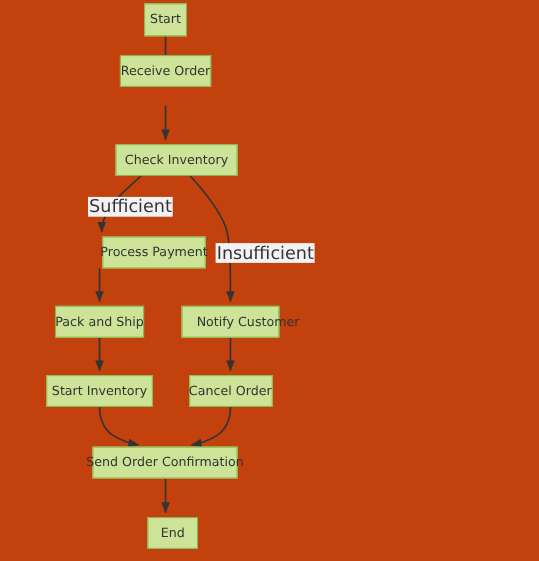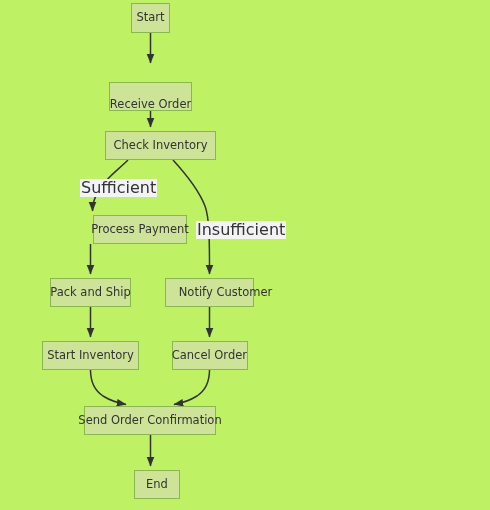--- a/index.html
+++ b/index.html
@@ -10,21 +10,21 @@
     width: 490px;
     height: 510px;
     background: #f7f7f7;
     font-family: "DejaVu Sans", "Liberation Sans", sans-serif;
     overflow: hidden;
   }
   #flowchart {
     position: relative;
     width: 490px;
     height: 510px;
-    background: #bef264;
+    background: #c2410c;
   }
   #edge-layer {
     position: absolute;
     left: 0;
     top: 0;
     width: 490px;
     height: 510px;
   }
   .node {
     position: absolute;
@@ -80,21 +80,21 @@
 
     <path d="M209.5,370 C209.5,382 206,390 197,396 C189,401 182,403 174,404.5" fill="none" stroke="#333333" stroke-width="1.5" marker-end="url(#arrow)"></path>
 
     <path d="M150.5,435 L150.5,466" fill="none" stroke="#333333" stroke-width="1.5" marker-end="url(#arrow)"></path>
   </svg>
 
   <div class="node" style="left:131px; top:3px; width:39px; height:30px;">
     <span>Start</span>
   </div>
 
-  <div class="node" style="left:109px; top:82px; width:83px; height:29px;align-items:flex-end;">
+  <div class="node" style="left:109px; top:50px; width:83px; height:29px;">
     <span>Receive Order</span>
   </div>
 
   <div class="node" style="left:105px; top:131px; width:111px; height:29px;">
     <span>Check Inventory</span>
   </div>
 
   <div class="node" style="left:45px; top:215px; width:94px; height:29px;margin-left:48px;">
     <span>Process Payment</span>
   </div>

